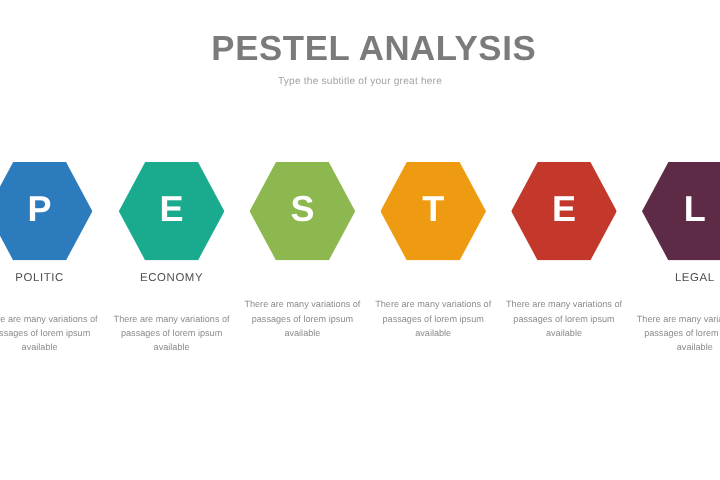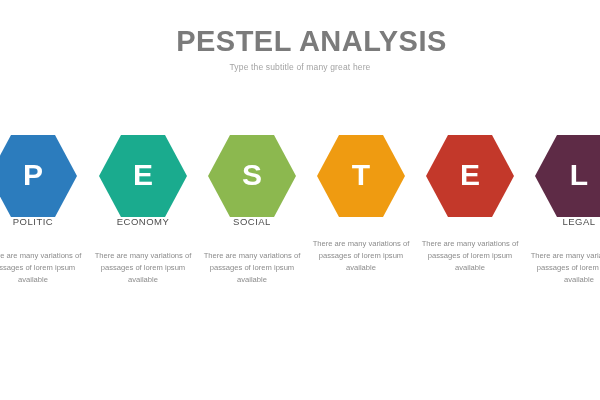--- a/index.html
+++ b/index.html
@@ -83,21 +83,21 @@
     color: #ffffff;
     line-height: 1;
     padding-bottom: 2px;
     box-sizing: border-box;
   }
 
   
   #columns {
     position: absolute;
     left: 0;
-    top: 216px;
+    top: 226px;
     width: 532px;
     height: 100px;
   }
   .col {
     position: absolute;
     top: 0;
     width: 132px;
     text-align: center;
   }
   .col-label {
@@ -118,21 +118,21 @@
     box-sizing: border-box;
   }
 </style>
 </head>
 <body>
 
 <div id="slide">
 
   <div id="header">
     <div id="title">PESTEL ANALYSIS</div>
-    <div id="subtitle">Type the subtitle of many great here</div>
+    <div id="subtitle">Type the subtitle of your great here</div>
   </div>
 
   <div id="hex-band">
       <div class="hex-cell" style="left: -11px;">
         <div class="hex-shape" style="background: rgb(44, 124, 189);"></div>
         <div class="hex-letter" style="color: rgb(255, 255, 255);">P</div>
       </div>
       <div class="hex-cell" style="left: 99px;">
         <div class="hex-shape" style="background: rgb(26, 171, 142);"></div>
         <div class="hex-letter" style="color: rgb(255, 255, 255);">E</div>
@@ -158,21 +158,20 @@
   <div id="columns">
       <div class="col" style="left: -33px;">
         <div class="col-label" style="color: rgb(77, 77, 77);">POLITIC</div>
         <div class="col-body" style="color: rgb(140, 140, 140);">There are many variations of passages of lorem ipsum available</div>
       </div>
       <div class="col" style="left: 77px;">
         <div class="col-label" style="color: rgb(77, 77, 77);">ECONOMY</div>
         <div class="col-body" style="color: rgb(140, 140, 140);">There are many variations of passages of lorem ipsum available</div>
       </div>
       <div class="col" style="left: 186px;">
-        <div class="col-label" style="color: rgb(77, 77, 77);">SOCIAL</div>
         <div class="col-body" style="color: rgb(140, 140, 140);">There are many variations of passages of lorem ipsum available</div>
       </div>
       <div class="col" style="left: 295px;">
         <div class="col-body" style="color: rgb(140, 140, 140);">There are many variations of passages of lorem ipsum available</div>
       </div>
       <div class="col" style="left: 404px;">
         <div class="col-body" style="color: rgb(140, 140, 140);">There are many variations of passages of lorem ipsum available</div>
       </div>
       <div class="col" style="left: 513px;">
         <div class="col-label" style="color: rgb(77, 77, 77);">LEGAL</div>

